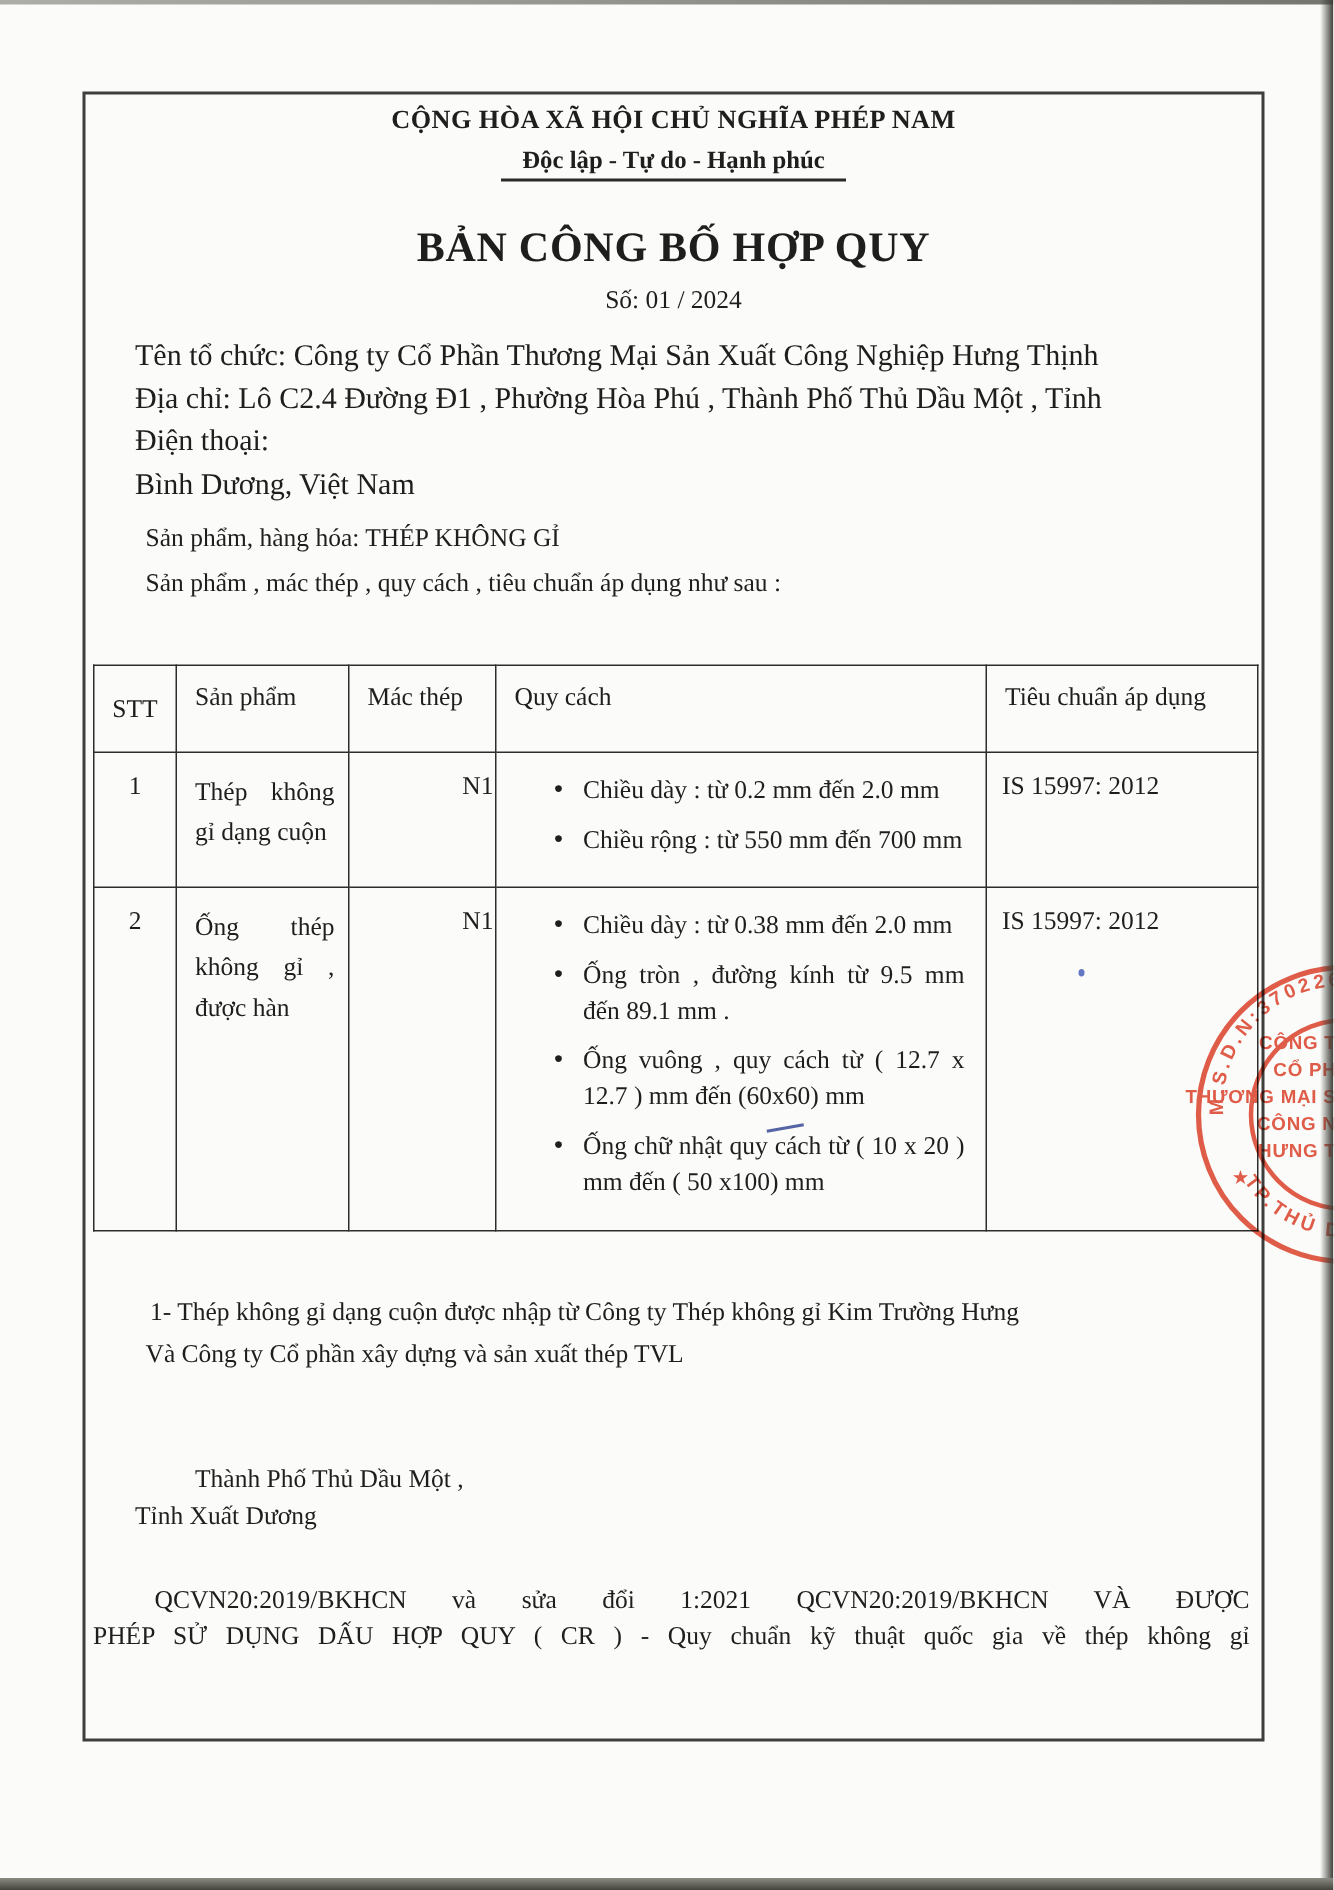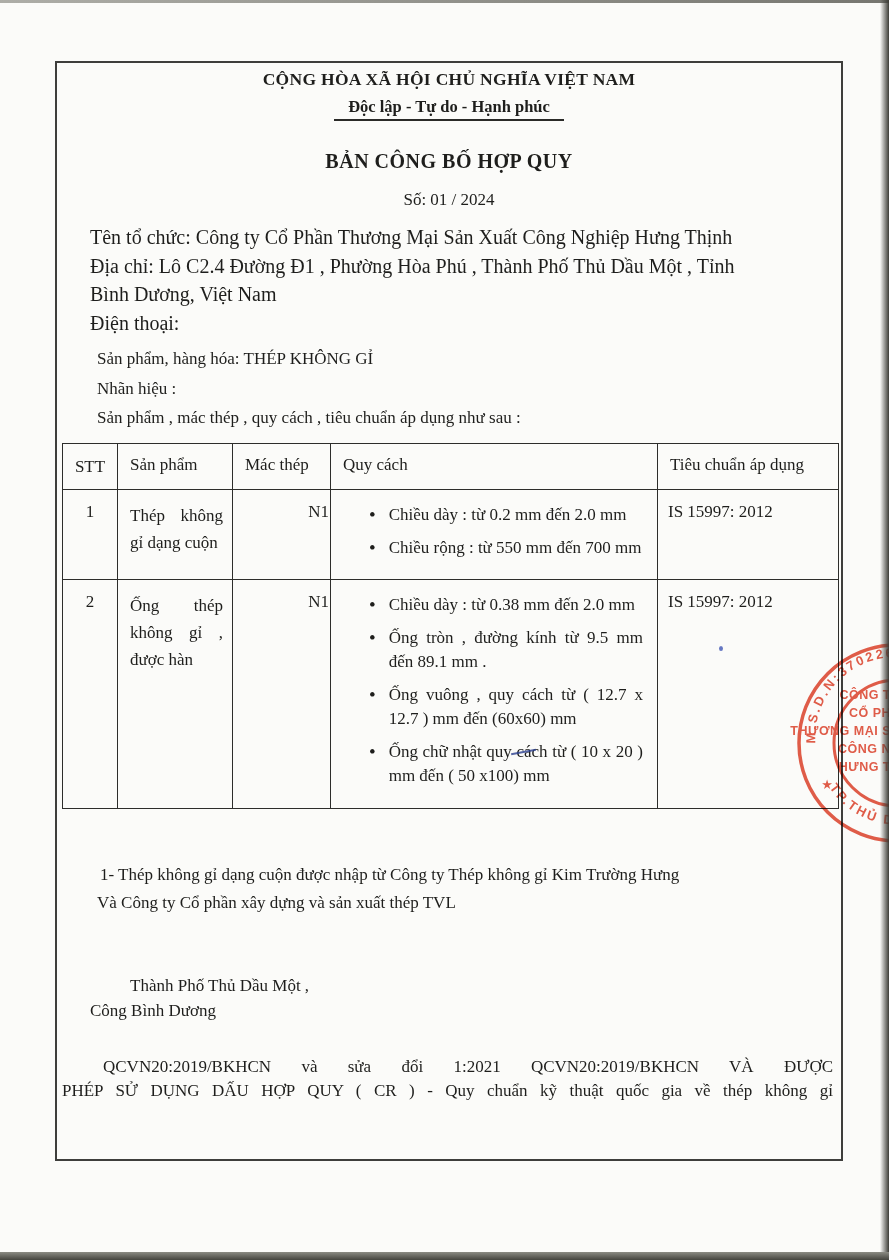--- a/index.html
+++ b/index.html
@@ -20,32 +20,32 @@
     background:linear-gradient(to bottom,#8b8b83,#44443e);}
 
   
   .frame{position:absolute;left:55px;top:61px;width:784px;height:1096px;
     border:2px solid #3e3e3c;}
 
   .center{position:absolute;left:0;width:100%;text-align:center;}
   .nat-header{top:6px;font-weight:bold;font-size:17.5px;letter-spacing:.3px;}
   .motto{top:34px;font-weight:bold;font-size:16.5px;}
   .motto span{display:inline-block;padding:0 14px 2px;border-bottom:2px solid #2a2a28;}
-  .doc-title{top:87px;font-weight:bold;font-size:20px;letter-spacing:.5px;}
+  .doc-title{top:87px;font-weight:bold;font-size:28px;letter-spacing:.5px;}
   .doc-number{top:127px;font-size:17px;}
 
   .org-info{position:absolute;left:33px;top:160px;font-size:20px;line-height:28.5px;}
   .prod-block{position:absolute;left:40px;top:281px;font-size:17px;line-height:29.5px;}
   .prod-name{font-weight:normal;}
 
   
   table.spec{position:absolute;left:5px;top:380px;width:776px;
     border-collapse:collapse;table-layout:fixed;font-size:17px;}
   .spec th,.spec td{border:1.5px solid #2d2d2b;}
-  .spec thead th{height:41px;font-weight:normal;text-align:left;padding:0 0 4px 12px;}
+  .spec thead th{height:41px;font-weight:normal;text-align:left;padding:0 0 16px 12px;}
   .spec thead th.h-stt{text-align:center;padding:0;}
   .spec tbody td{vertical-align:top;}
   tr.row-1{height:90px;}
   tr.row-2{height:229px;}
   td.c-stt{text-align:center;padding-top:12px;}
   td.c-sp{padding:12px 9px 0 12px;text-align:justify;line-height:27px;}
   td.c-mt{text-align:right;padding-top:12px;}
   td.c-qc{padding:13px 0 0 0;}
   td.c-tc{padding:12px 6px 0 10px;}
   .spec-item{display:flex;padding-left:38px;gap:13px;margin-bottom:8px;
@@ -80,42 +80,41 @@
   .ink-dash{position:absolute;left:511px;top:751px;width:25px;height:2px;
     background:#2b3f8f;transform:rotate(-10deg);opacity:.8;}
 </style>
 </head>
 <body>
 
 <div class="page">
 
   <div class="frame">
 
-    <div class="center nat-header">CỘNG HÒA XÃ HỘI CHỦ NGHĨA VIỆT NAM</div>
+    <div class="center nat-header">CỘNG HÒA XÃ HỘI CHỦ NGHĨA PHÉP NAM</div>
 
     <div class="center motto">
       <span>Độc lập - Tự do - Hạnh phúc</span>
     </div>
 
     <div class="center doc-title">BẢN CÔNG BỐ HỢP QUY</div>
 
     <div class="center doc-number">Số: 01 / 2024</div>
 
     <div class="org-info">
       <div>Tên tổ chức: Công ty Cổ Phần Thương Mại Sản Xuất Công Nghiệp Hưng Thịnh</div>
       <div>Địa chỉ: Lô C2.4 Đường Đ1 , Phường Hòa Phú , Thành Phố Thủ Dầu Một , Tỉnh</div>
+      <div>Điện thoại:</div>
       <div>Bình Dương, Việt Nam</div>
-      <div>Điện thoại:</div>
     </div>
 
     <div class="prod-block">
       <div>
         <span>Sản phẩm, hàng hóa: </span><span class="prod-name">THÉP KHÔNG GỈ</span>
       </div>
-      <div>Nhãn hiệu :</div>
       <div>Sản phẩm , mác thép , quy cách , tiêu chuẩn áp dụng như sau :</div>
     </div>
 
     <table class="spec">
       <colgroup>
         <col style="width:55px">
           <col style="width:115px">
           <col style="width:98px">
         <col style="width:327px">
           <col style="width:181px">
@@ -169,21 +168,21 @@
             </div>
           </td>
           <td class="c-tc">IS 15997: 2012</td>
         </tr>
       </tbody>
     </table>
 
     <div class="note n1">1-  Thép không gỉ dạng cuộn được nhập từ Công ty Thép không gỉ Kim Trường Hưng</div>
     <div class="note n2">Và Công ty Cổ phần xây dựng và sản xuất thép TVL</div>
     <div class="note n5">Thành Phố Thủ Dầu Một ,</div>
-    <div class="note n6">Công Bình Dương</div>
+    <div class="note n6">Tỉnh Xuất Dương</div>
     <div class="note n8 wrapfill">QCVN20:2019/BKHCN và sửa đổi 1:2021 QCVN20:2019/BKHCN VÀ ĐƯỢC</div>
     <div class="note n9 wrapfill">PHÉP SỬ DỤNG DẤU HỢP QUY ( CR ) - Quy chuẩn kỹ thuật quốc gia về thép không gỉ</div>
   </div>
 
   <svg class="stamp" viewBox="0 0 240 240" width="240" height="240">
     <circle cx="120" cy="120" r="98" fill="none" stroke-width="3.5" stroke="#e04b36"></circle>
     <circle cx="120" cy="120" r="63" fill="none" stroke-width="3" stroke="#e04b36"></circle>
     <defs>
       <path id="arcTop" d="M 42 138 A 80 80 0 1 1 198 122" fill="none"></path>
       <path id="arcBottom" d="M 46 152 A 80 80 0 0 0 194 152" fill="none"></path>

